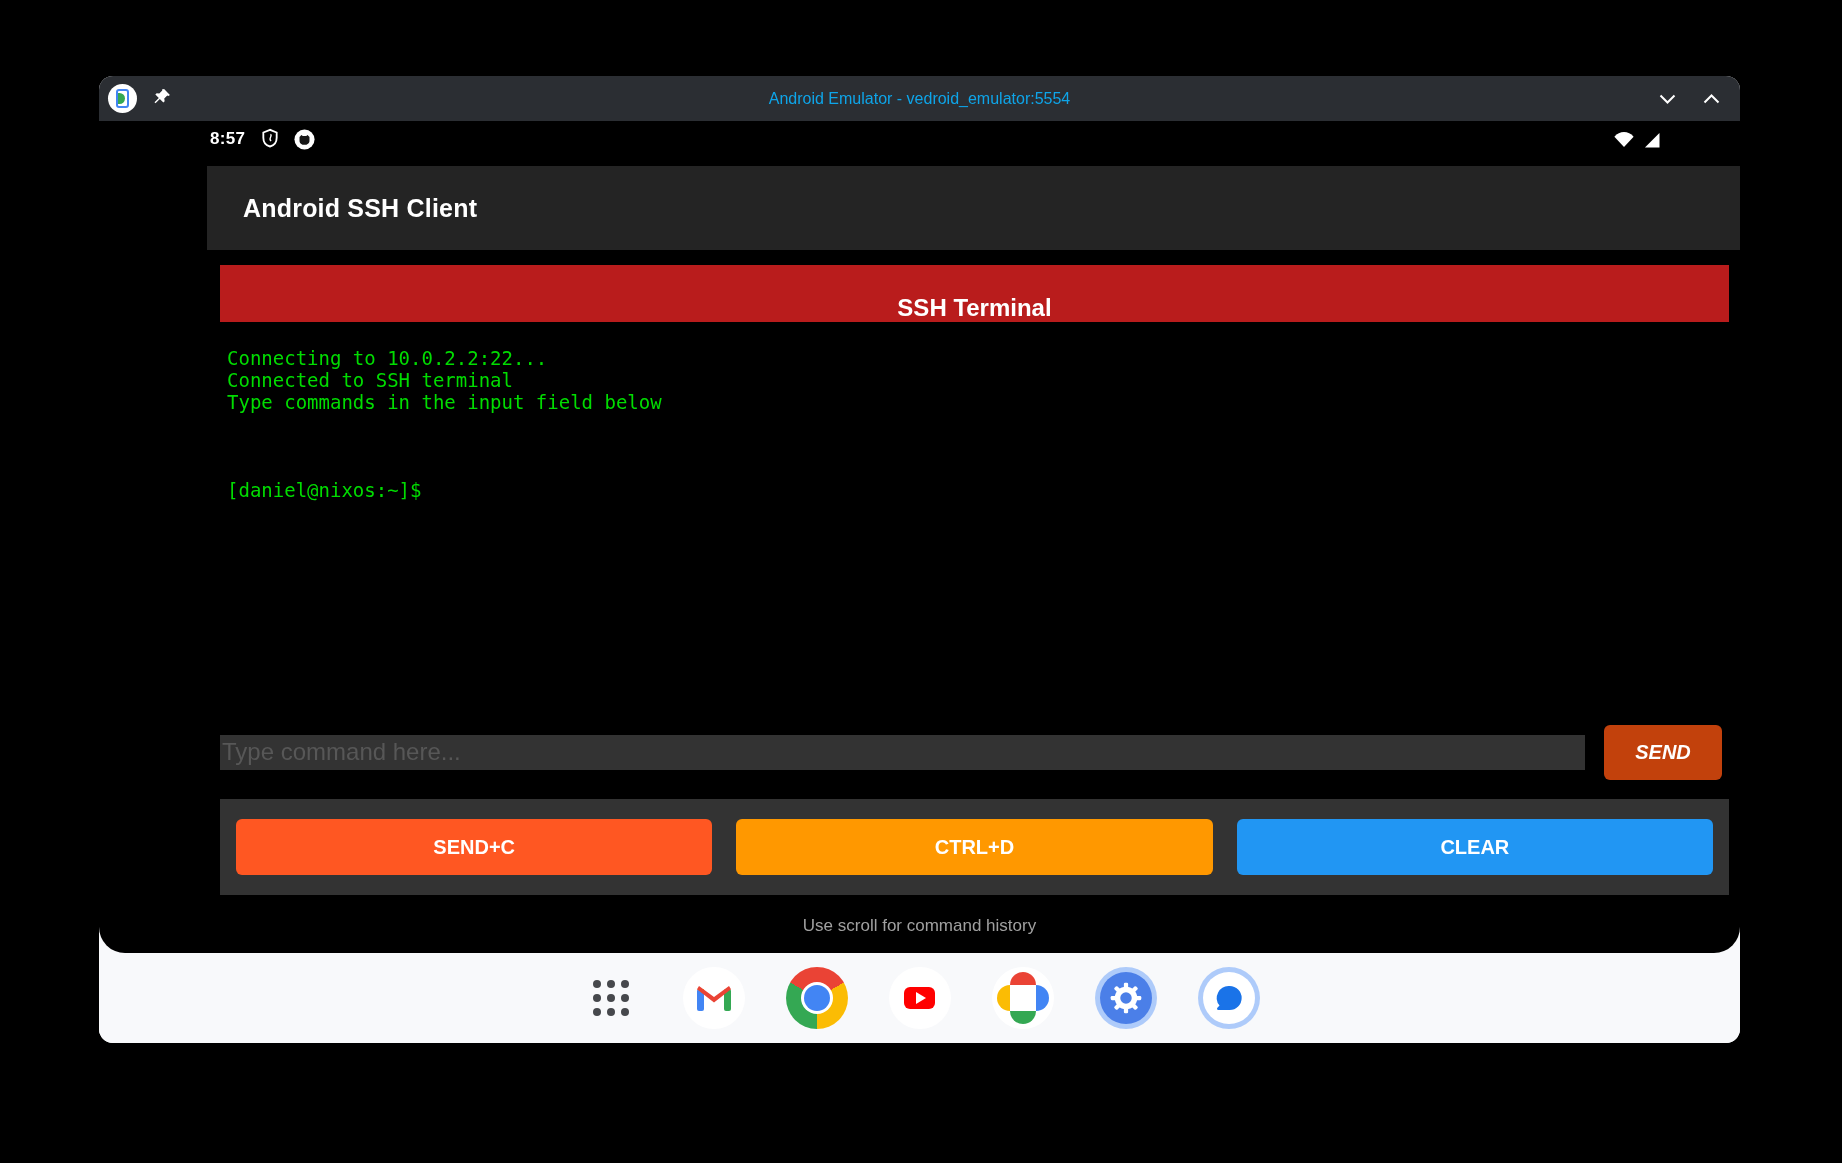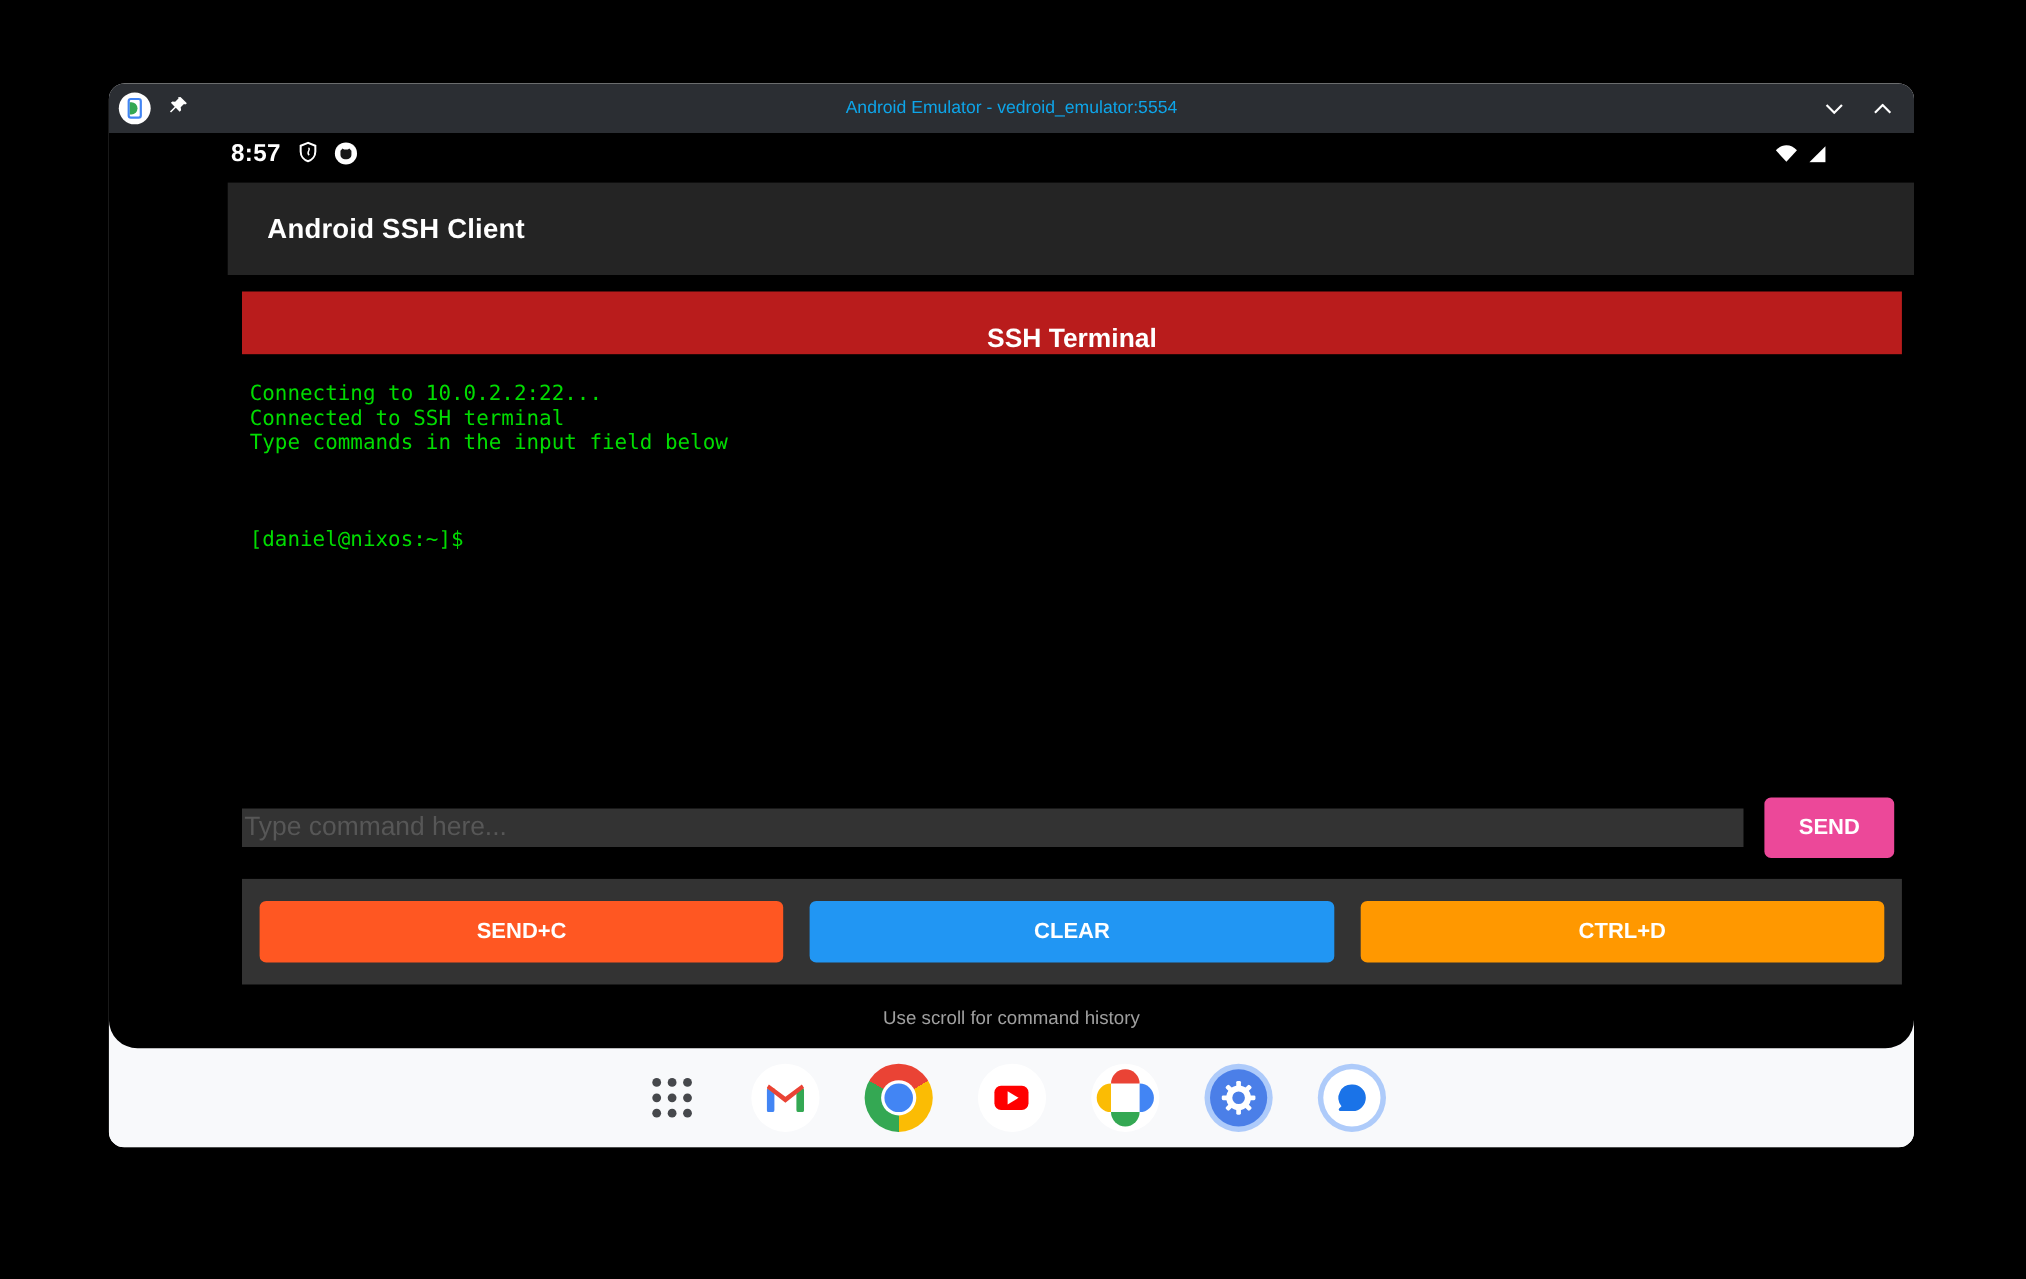--- a/index.html
+++ b/index.html
@@ -24,21 +24,21 @@
               font-size:16px; pointer-events:none; }
   .tb-controls { margin-left:auto; display:flex; gap:27px; margin-right:20px; align-items:center; }
   .tb-controls svg { display:block; cursor:pointer; }
 
   
   .screen { flex:1 1 auto; background:#000; border-radius:0 0 26px 26px;
             position:relative; z-index:1; }
 
   .statusbar { position:absolute; top:0; left:0; right:0; height:36px;
                display:flex; align-items:center; padding:0 80px 0 111px; }
-  .sb-time { color:#fff; font-size:22px; font-weight:600; letter-spacing:.3px; }
+  .sb-time { color:#fff; font-size:17px; font-weight:600; letter-spacing:.3px; }
   .sb-left-icons { display:flex; align-items:center; gap:13px; margin-left:15px; }
   .sb-right { margin-left:auto; display:flex; align-items:center; gap:9px; }
 
   .app-header { position:absolute; top:45px; left:108px; right:0; height:84px;
                 background:#242424; display:flex; align-items:center; padding-left:36px; }
   .app-header h1 { color:#fff; font-size:25px; font-weight:bold; letter-spacing:.2px; }
 
   .term-header { position:absolute; top:144px; left:121px; right:11px; height:57px;
                  background:#b91c1c; display:flex; align-items:flex-end; justify-content:center; }
   .term-header h2 { color:#fff; font-size:24px; font-weight:bold; }
@@ -162,27 +162,27 @@
     <pre class="term-output" style="color: rgb(0, 220, 0);">Connecting to 10.0.2.2:22...
 Connected to SSH terminal
 Type commands in the input field below
 
 
 
 [daniel@nixos:~]$</pre>
 
     <div class="input-row">
       <input class="cmd-input" type="text" placeholder="Type command here..." style="">
-      <button class="send-btn" style="background-color: #ec4899;">SEND</button>
+      <button class="send-btn" style="background-color: #c2410c; font-style: italic;">SEND</button>
     </div>
 
     <div class="ctrl-bar">
       <button class="ctrl-btn" style="background-color: rgb(255, 87, 34);">SEND+C</button>
+      <button class="ctrl-btn" style="background-color: rgb(255, 152, 0);">CTRL+D</button>
       <button class="ctrl-btn" style="background-color: rgb(33, 150, 243);">CLEAR</button>
-      <button class="ctrl-btn" style="background-color: rgb(255, 152, 0);">CTRL+D</button>
     </div>
 
     <div class="hint">Use scroll for command history</div>
   </div>
 
   <div class="taskbar">
     <div class="dock-icon grid-icon">
       <span class="grid-dots">
           <i></i>
           <i></i>

